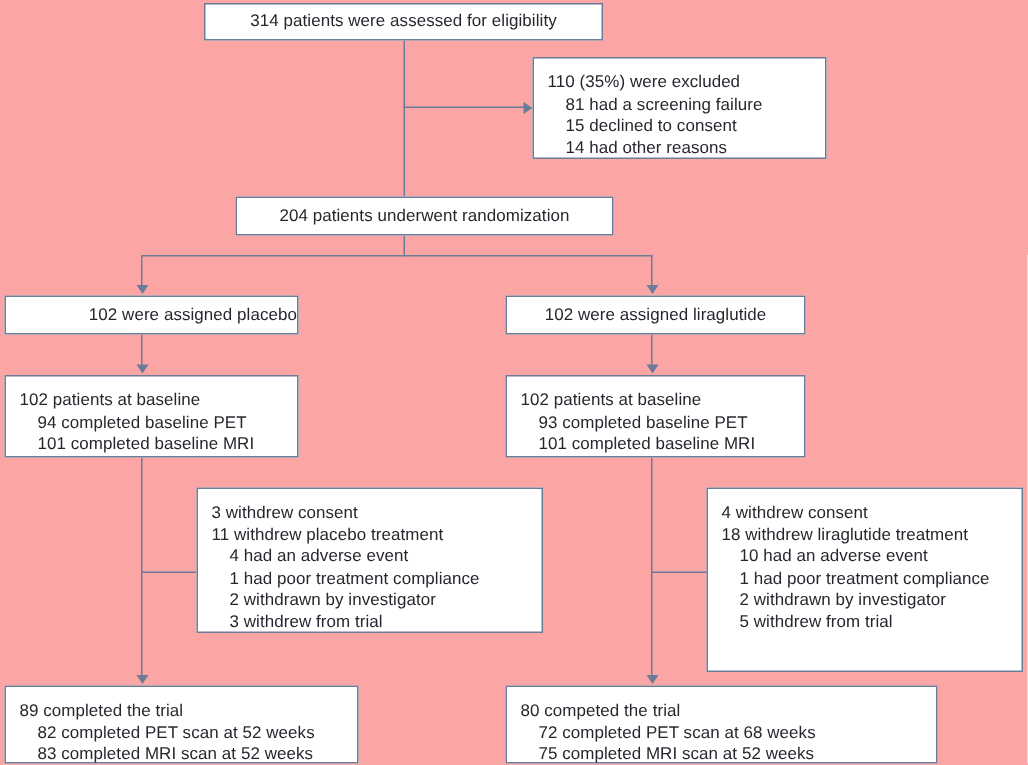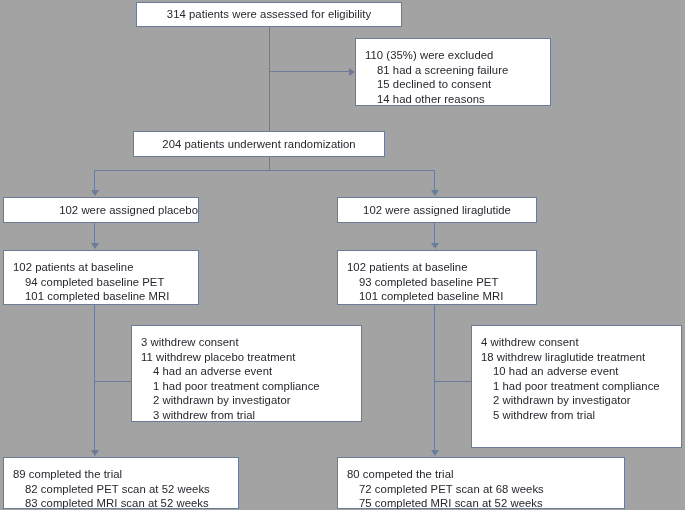--- a/index.html
+++ b/index.html
@@ -5,21 +5,21 @@
 <style>
   html, body {
     margin: 0;
     padding: 0;
     background: #ffffff;
   }
   #canvas {
     position: relative;
     width: 685px;
     height: 510px;
-    background: #a3a3a3;
+    background: #fca5a5;
     font-family: "Liberation Sans", sans-serif;
     overflow: hidden;
   }
   .box {
     position: absolute;
     box-sizing: border-box;
     border: 1.3px solid #6b7c99;
     background: #ffffff;
     color: #26262e;
     font-size: 11.3px;
@@ -109,21 +109,21 @@
     <span>314 patients were assessed for eligibility</span>
   </div>
 
   <div class="box multi" style="left:355px; top:38px; width:196px; height:68px;">
     <span class="line-row">110 (35%) were excluded</span>
     <span class="line-row indent1">81 had a screening failure</span>
     <span class="line-row indent1">15 declined to consent</span>
     <span class="line-row indent1">14 had other reasons</span>
   </div>
 
-  <div class="box center" style="left:133px; top:131px; width:252px; height:26px;">
+  <div class="box center" style="left:157px; top:131px; width:252px; height:26px;">
     <span>204 patients underwent randomization</span>
   </div>
 
   <div class="box center" style="left:3px; top:197px; width:196px; height:26px;justify-content:flex-end;">
     <span>102 were assigned placebo</span>
   </div>
 
   <div class="box center" style="left:337px; top:197px; width:200px; height:26px;">
     <span>102 were assigned liraglutide</span>
   </div>

